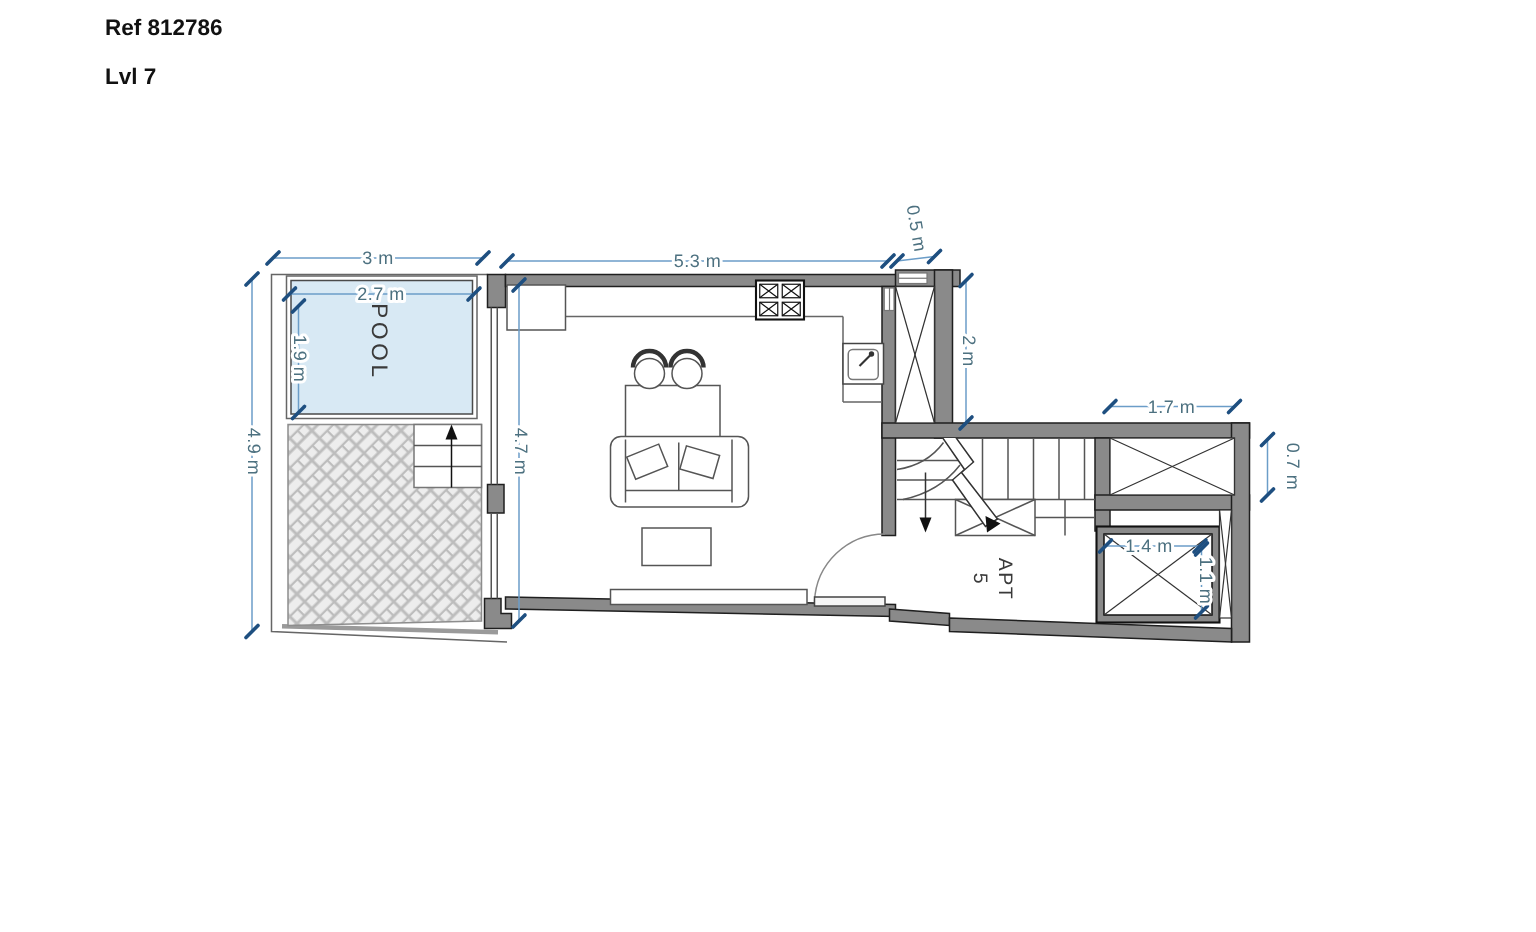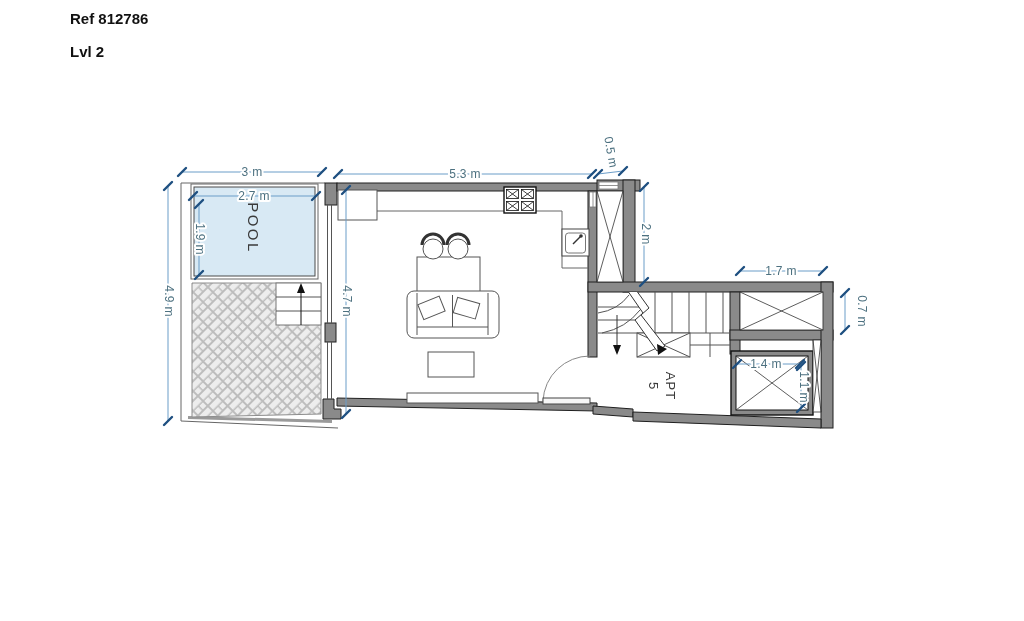--- a/index.html
+++ b/index.html
@@ -19,21 +19,21 @@
   .dim{font-size:12px;fill:#4d7180;text-anchor:middle;letter-spacing:0.3px;
        paint-order:stroke;stroke:#ffffff;stroke-width:4px;stroke-linejoin:round;}
   .room{font-size:15px;fill:#3a3a3a;text-anchor:middle;letter-spacing:2.5px;}
   .apt{font-size:13px;fill:#3a3a3a;text-anchor:middle;letter-spacing:1px;}
 </style>
 </head>
 <body>
 
 <div class="page">
   <div class="hdr ref">Ref 812786</div>
-  <div class="hdr lvl">Lvl 2</div>
+  <div class="hdr lvl">Lvl 7</div>
 
   <svg width="1024" height="621" viewBox="0 0 1024 621">
     <defs>
       <pattern id="hb" patternUnits="userSpaceOnUse" width="14" height="14" patternTransform="rotate(45 0 0)">
         <rect width="14" height="14" fill="#ededed"></rect>
         <g stroke="#bdbdbd" stroke-width="1" fill="none">
           <rect x="0.5" y="0.5" width="6.5" height="13"></rect>
           <rect x="7.5" y="0.5" width="6" height="6"></rect>
           <rect x="7.5" y="7" width="6" height="6.5"></rect>
         </g>

